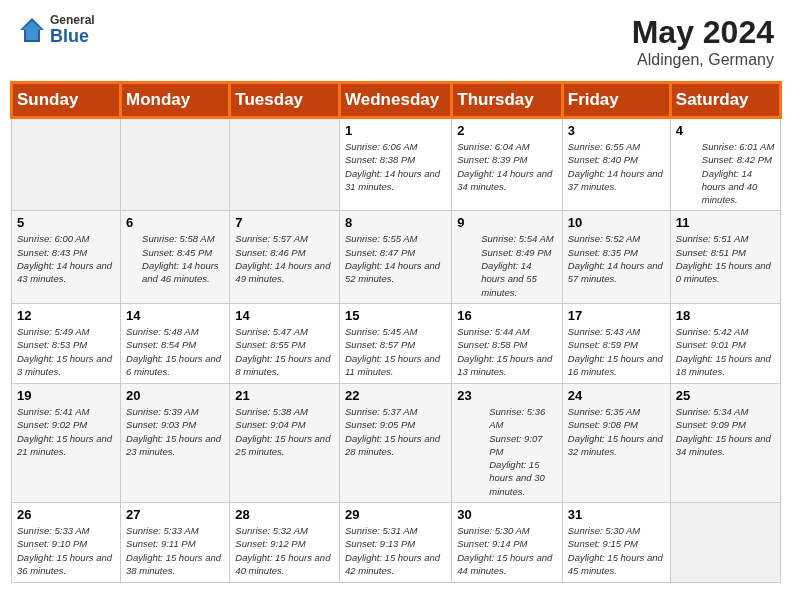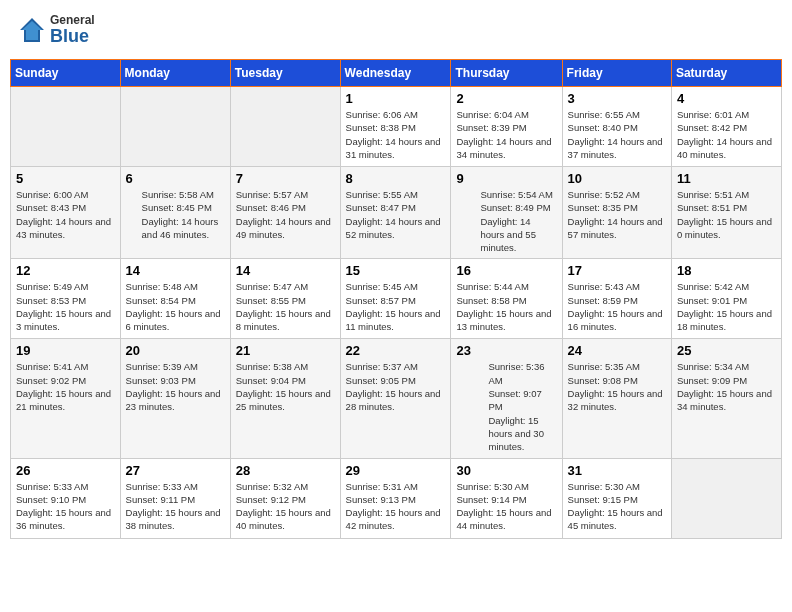--- a/index.html
+++ b/index.html
@@ -52,27 +52,27 @@
     .location {
       font-size: 16px;
       color: #444;
     }
     .calendar {
       width: 100%;
       border-collapse: collapse;
       font-size: 10.5px;
     }
     .calendar thead tr th {
-      background: #1d4ed8;
+      background: #c2410c;
       color: #fff;
       padding: 6px 4px;
       text-align: left;
-      font-size: 12px;
-      font-weight: bold;
-      border: 1px solid #f97316;
+      font-size: 17px;
+      font-weight: bold;
+      border: 3px solid #f97316;
     }
     .calendar tbody tr td {
       border: 1px solid #ccc;
       vertical-align: top;
       padding: 4px 5px;
       height: 80px;
       width: 113px;
       background: #fff;
     }
     .calendar tbody tr:nth-child(even) td {
@@ -80,39 +80,44 @@
     }
     .day-num {
       font-size: 13px;
       font-weight: bold;
       margin-bottom: 2px;
     }
     .day-info {
       font-size: 9.5px;
       color: #333;
       line-height: 1.4;
+      font-style: italic;
     }
     .empty-cell {
       background: #f0f0f0 !important;
     }
   </style>
 </head>
 <body>
 
 <div class="header">
   <div class="logo">
     <svg class="logo-icon" viewBox="0 0 28 28">
       <polygon points="14,2 26,14 22,14 22,26 6,26 6,14 2,14" fill="#2060a0"></polygon>
       <polygon points="14,5 24,14 20,14 20,24 8,24 8,14 4,14" fill="#4090d0"></polygon>
     </svg>
     <div class="logo-text">
       <span class="logo-general">General</span>
       <span class="logo-blue">Blue</span>
     </div>
   </div>
+  <div class="title-section">
+    <div class="month-title">May 2024</div>
+    <div class="location">Aldingen, Germany</div>
+  </div>
 </div>
 
 <table class="calendar">
   <thead>
     <tr>
     <th>Sunday</th>
         <th>Monday</th>
         <th>Tuesday</th>
         <th>Wednesday</th>
         <th>Thursday</th>
@@ -138,21 +143,21 @@
 Daylight: 14 hours and 34 minutes.</div>
         </td>
         <td>
           <div class="day-num">3</div>
           <div class="day-info" style="white-space: pre-line;">Sunrise: 6:55 AM
 Sunset: 8:40 PM
 Daylight: 14 hours and 37 minutes.</div>
         </td>
         <td>
           <div class="day-num">4</div>
-          <div class="day-info" style="white-space: pre-line;">Sunrise: 6:01 AM
+          <div class="day-info" style="white-space: pre-line; margin-left: 26px;">Sunrise: 6:01 AM
 Sunset: 8:42 PM
 Daylight: 14 hours and 40 minutes.</div>
         </td>
       </tr>
       <tr>
         <td>
           <div class="day-num">5</div>
           <div class="day-info" style="white-space: pre-line;">Sunrise: 6:00 AM
 Sunset: 8:43 PM
 Daylight: 14 hours and 43 minutes.</div>

